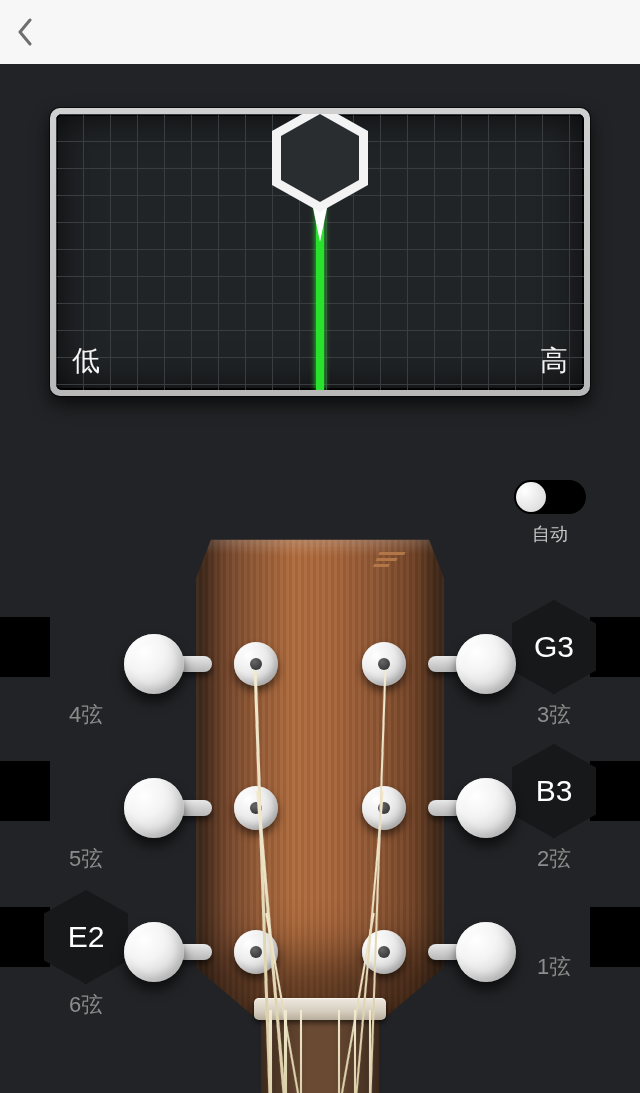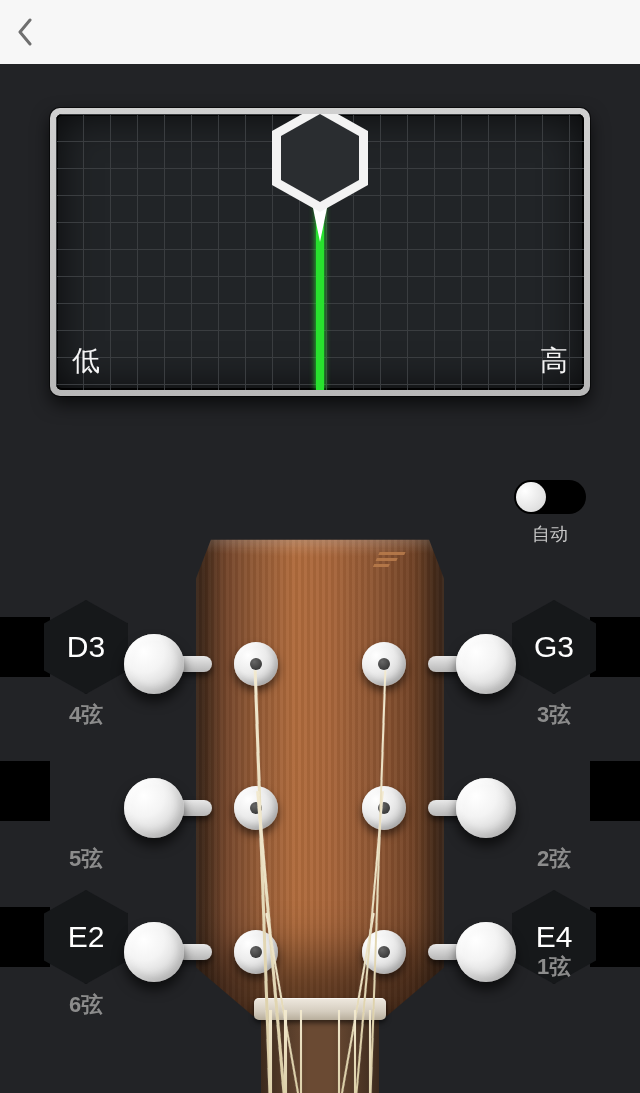--- a/index.html
+++ b/index.html
@@ -175,21 +175,20 @@
     font-size: 30px;
     font-weight: 500;
     color: #fff;
   }
   .string-sub {
     position: absolute;
     font-size: 22px;
     color: #8c8c8c;
     text-align: center;
     width: 84px;
-    font-weight: bold;
   }
   .string-stub {
     position: absolute;
     height: 60px;
     width: 50px;
     background: #000;
   }
 
   
   .headstock {
@@ -340,47 +339,44 @@
   </div>
 
   <div class="auto-block">
     <div class="switch">
       <div class="switch-knob"></div>
     </div>
     <div class="switch-label">自动</div>
   </div>
 
   <div class="string-stub" style="left:0; top:553px;"></div>
-  <div class="string-hex" style="left:44px; top:536px;">
-    <span>D3</span>
-  </div>
   <div class="string-sub" style="left:44px; top:636px;">4弦</div>
 
   <div class="string-stub" style="left:0; top:697px;"></div>
   <div class="string-sub" style="left:44px; top:780px;">5弦</div>
 
   <div class="string-stub" style="left:0; top:843px;"></div>
   <div class="string-hex" style="left:44px; top:826px;">
     <span>E2</span>
   </div>
   <div class="string-sub" style="left:44px; top:926px;text-align:center;">6弦</div>
 
   <div class="string-stub" style="right:0; top:553px;"></div>
   <div class="string-hex" style="right:44px; top:536px;">
     <span>G3</span>
   </div>
   <div class="string-sub" style="right:44px; top:636px;">3弦</div>
 
   <div class="string-stub" style="right:0; top:697px;"></div>
+  <div class="string-hex" style="right:44px; top:680px;">
+    <span>B3</span>
+  </div>
   <div class="string-sub" style="right:44px; top:780px;">2弦</div>
 
   <div class="string-stub" style="right:0; top:843px;"></div>
-  <div class="string-hex" style="right:44px; top:826px;">
-    <span>E4</span>
-  </div>
   <div class="string-sub" style="right:44px; top:888px;">1弦</div>
 
   <div class="headstock">
     <div class="neck"></div>
     <div class="head-outline">
       <div class="logo-notch"></div>
     </div>
     <div class="nut"></div>
 
     <div class="tuner-stem" style="left:-34px; top:126px;"></div>

